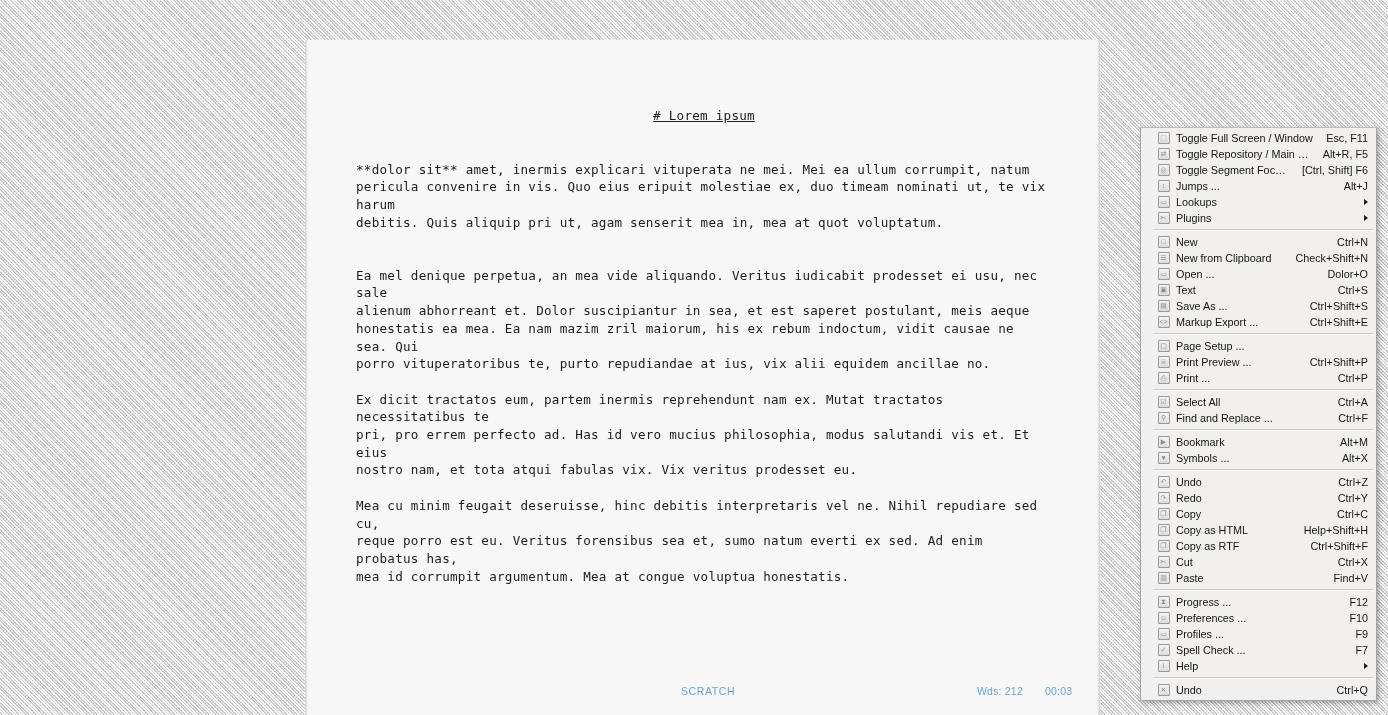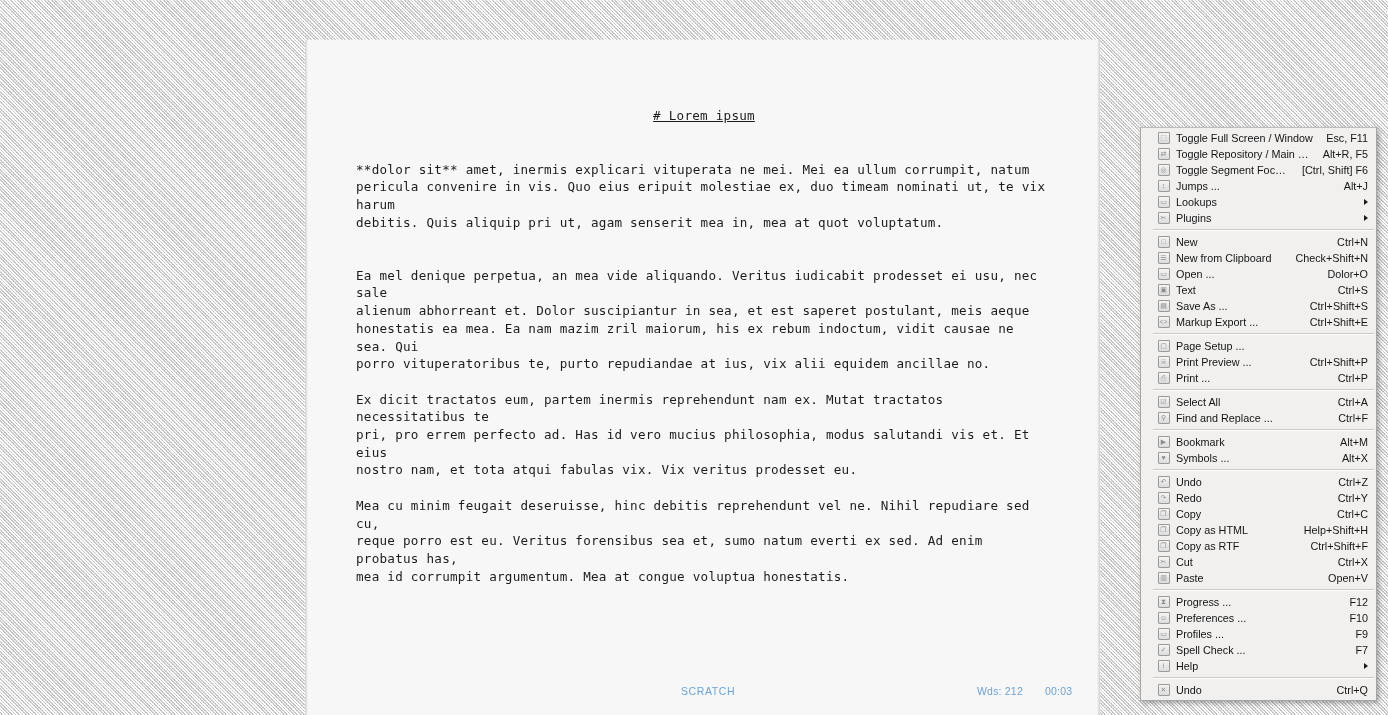--- a/index.html
+++ b/index.html
@@ -187,21 +187,21 @@
 
     <div id="doc">
       <div class="heading"># Lorem ipsum</div>
       <div id="paragraphs"><div class="para">**dolor sit** amet, inermis explicari vituperata ne mei. Mei ea ullum corrumpit, natum
 pericula convenire in vis. Quo eius eripuit molestiae ex, duo timeam nominati ut, te vix harum
 debitis. Quis aliquip pri ut, agam senserit mea in, mea at quot voluptatum.</div><div class="spacer"></div><div class="spacer"></div><div class="para">Ea mel denique perpetua, an mea vide aliquando. Veritus iudicabit prodesset ei usu, nec sale
 alienum abhorreant et. Dolor suscipiantur in sea, et est saperet postulant, meis aeque
 honestatis ea mea. Ea nam mazim zril maiorum, his ex rebum indoctum, vidit causae ne sea. Qui
 porro vituperatoribus te, purto repudiandae at ius, vix alii equidem ancillae no.</div><div class="spacer"></div><div class="para">Ex dicit tractatos eum, partem inermis reprehendunt nam ex. Mutat tractatos necessitatibus te
 pri, pro errem perfecto ad. Has id vero mucius philosophia, modus salutandi vis et. Et eius
-nostro nam, et tota atqui fabulas vix. Vix veritus prodesset eu.</div><div class="spacer"></div><div class="para">Mea cu minim feugait deseruisse, hinc debitis reprehendunt vel ne. Nihil repudiare sed cu,
+nostro nam, et tota atqui fabulas vix. Vix veritus prodesset eu.</div><div class="spacer"></div><div class="para">Mea cu minim feugait deseruisse, hinc debitis interpretaris vel ne. Nihil repudiare sed cu,
 reque porro est eu. Veritus forensibus sea et, sumo natum everti ex sed. Ad enim probatus has,
 mea id corrumpit argumentum. Mea at congue voluptua honestatis.</div></div>
     </div>
 
   </div>
 
   <div id="status-bar">
     <span class="doc-name">SCRATCH</span>
     <span class="words">Wds: 212</span>
     <span class="timer">00:03</span>
@@ -385,21 +385,21 @@
           <span class="mi-icon">✂</span>
         </span>
         <span class="mi-label">Cut</span>
         <span class="mi-accel">Ctrl+X</span>
       </div>
       <div class="menu-item">
         <span class="mi-gutter">
           <span class="mi-icon">▥</span>
         </span>
         <span class="mi-label">Paste</span>
-        <span class="mi-accel">Open+V</span>
+        <span class="mi-accel">Find+V</span>
       </div>
       <div class="menu-sep"></div>
       <div class="menu-item">
         <span class="mi-gutter">
           <span class="mi-icon">⧗</span>
         </span>
         <span class="mi-label">Progress ...</span>
         <span class="mi-accel">F12</span>
       </div>
       <div class="menu-item">

